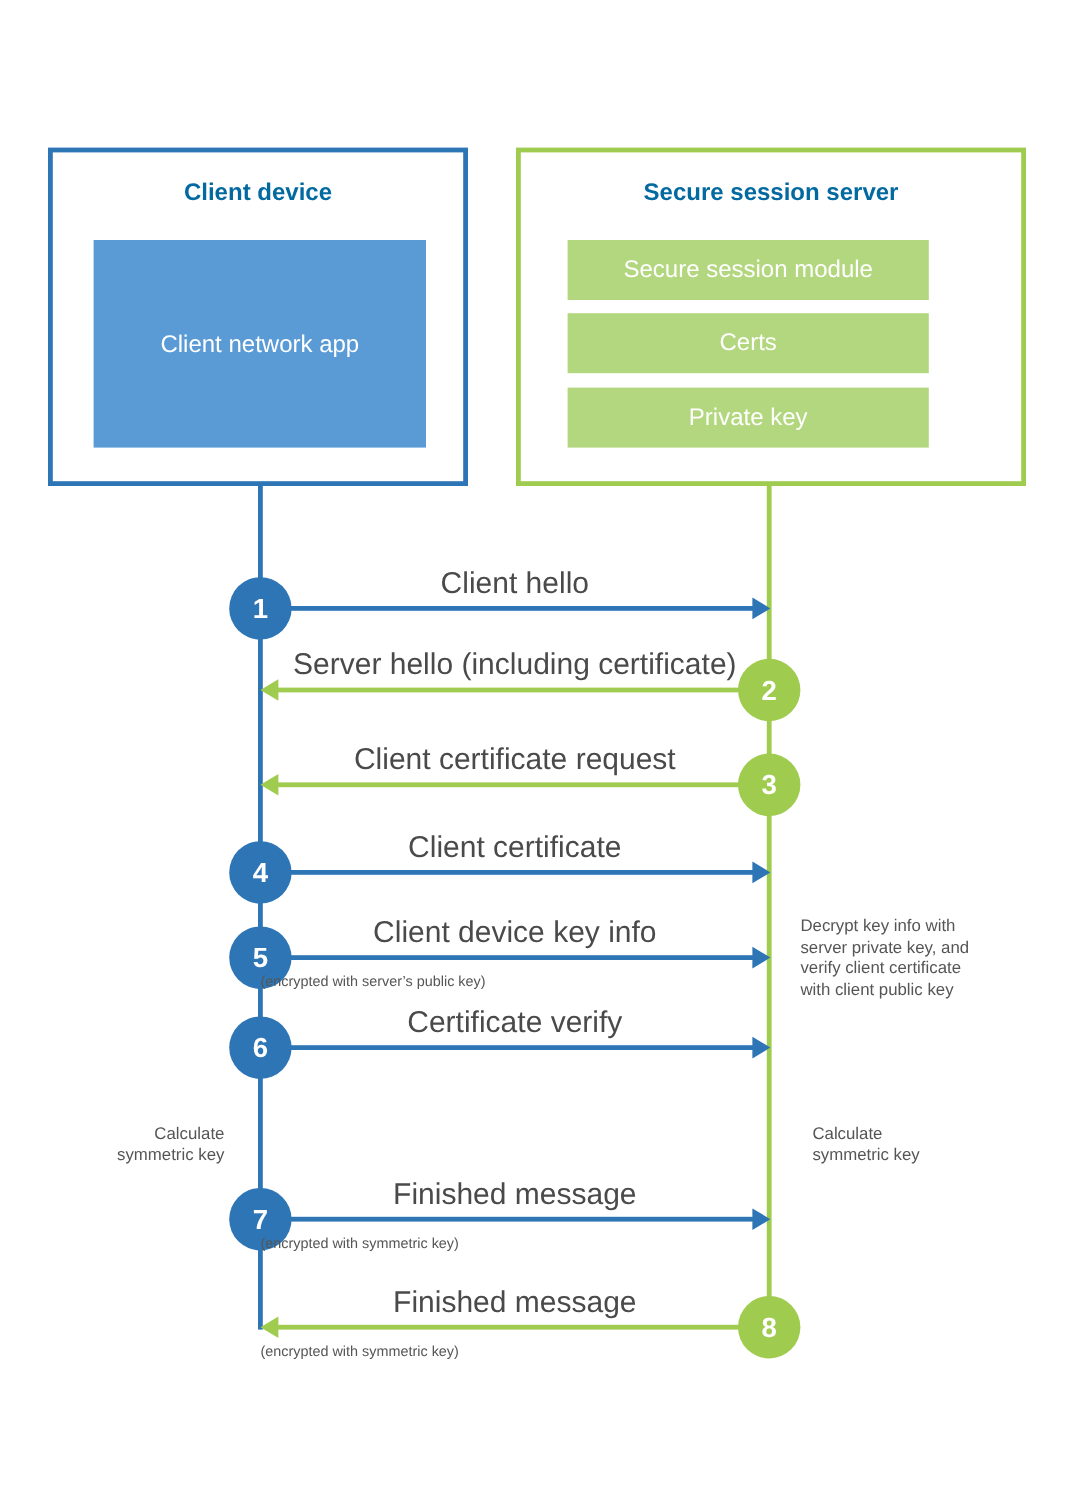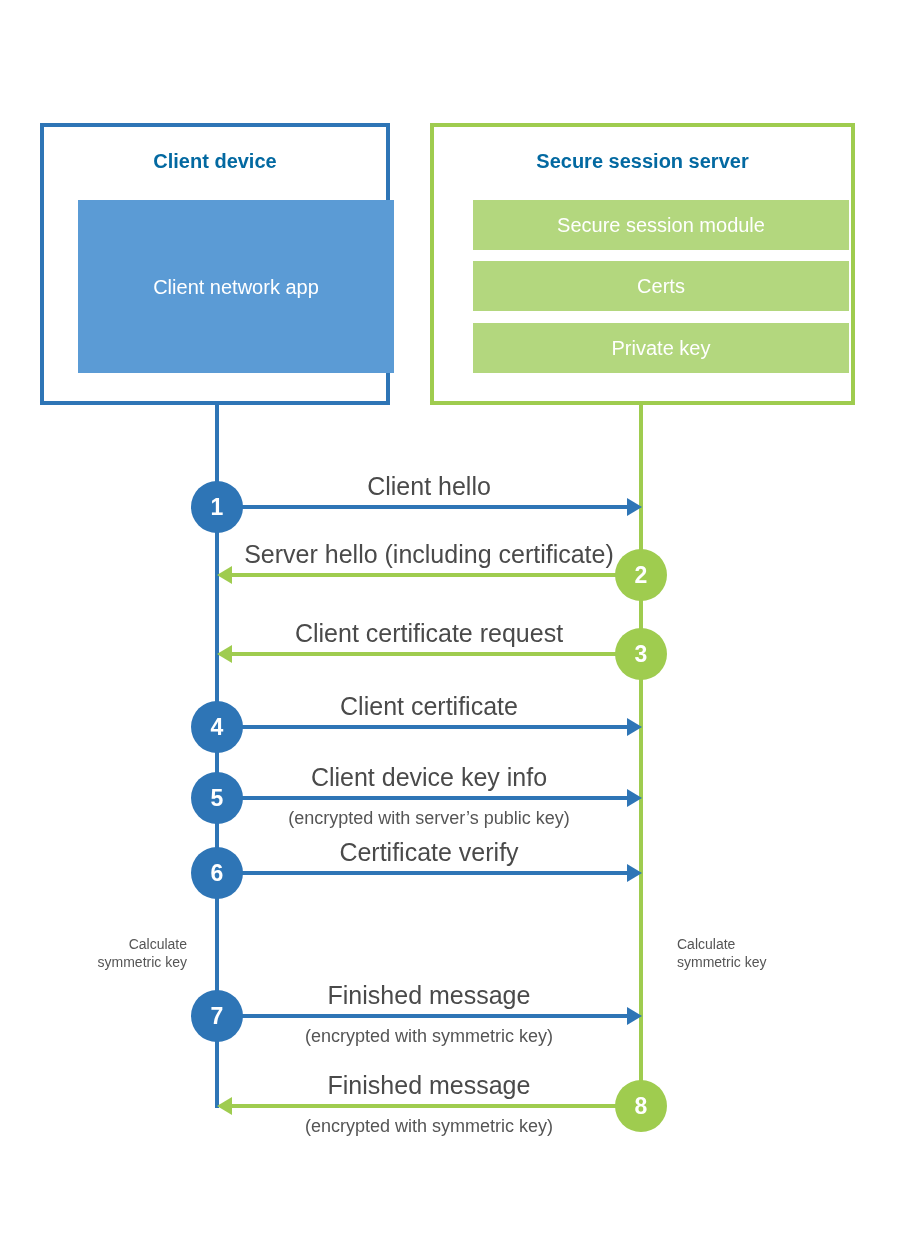--- a/index.html
+++ b/index.html
@@ -36,38 +36,38 @@
     top: 23px;
     text-align: center;
     font-size: 20px;
     font-weight: 700;
     color: #0369a1;
   }
   .app-box {
     position: absolute;
     left: 34px;
     top: 73px;
-    width: 316px;
+    width: 277px;
     height: 173px;
     background: var(--blue_fill, #5b9bd5);
     display: flex;
     align-items: center;
     justify-content: center;
   }
   .app-box .app-text {
     width: 180px;
     text-align: center;
     color: #ffffff;
     font-size: 20px;
     line-height: 28px;
   }
   .module-bar {
     position: absolute;
     left: 39px;
-    width: 376px;
+    width: 301px;
     height: 50px;
     background: var(--green_fill, #b3d77e);
     display: flex;
     align-items: center;
     justify-content: center;
     color: #ffffff;
     font-size: 20px;
   }
   
   .vline { position: absolute; width: 4px; z-index: 1; }
@@ -96,22 +96,22 @@
     left: 217px; width: 424px;
     text-align: center;
     font-size: 25px;
     line-height: 24px;
     color: #4a4a4a;
     z-index: 4;
   }
   .step-sub {
     position: absolute;
     left: 217px; width: 424px;
-    text-align: center;
-    font-size: 18px;
+    text-align: left;
+    font-size: 12px;
     line-height: 19px;
     color: #555555;
     z-index: 4;
   }
   .side-note {
     position: absolute;
     font-size: 14px;
     line-height: 17.5px;
     color: #555555;
     z-index: 4;
@@ -179,16 +179,17 @@
   <div class="ah ah-right" style="left:627px;top:1007px"></div>
   <div class="step-circle blue-bg" style="left:191px;top:990px">7</div>
   <div class="step-sub" style="top:1027px">(encrypted with symmetric key)</div>
 
   <div class="step-label" style="top:1073px">Finished message</div>
   <div class="hline green-bg" style="left:231px;top:1104px;width:410px"></div>
   <div class="ah ah-left" style="left:217px;top:1097px"></div>
   <div class="step-circle green-bg" style="left:615px;top:1080px">8</div>
   <div class="step-sub" style="top:1117px">(encrypted with symmetric key)</div>
 
+  <div class="side-note note-decrypt">Decrypt key info with server private key, and verify client certificate with client public key</div>
   <div class="side-note note-calc-left">Calculate symmetric key</div>
   <div class="side-note note-calc-right">Calculate symmetric key</div>
 
 </div>
 
 </body></html>

